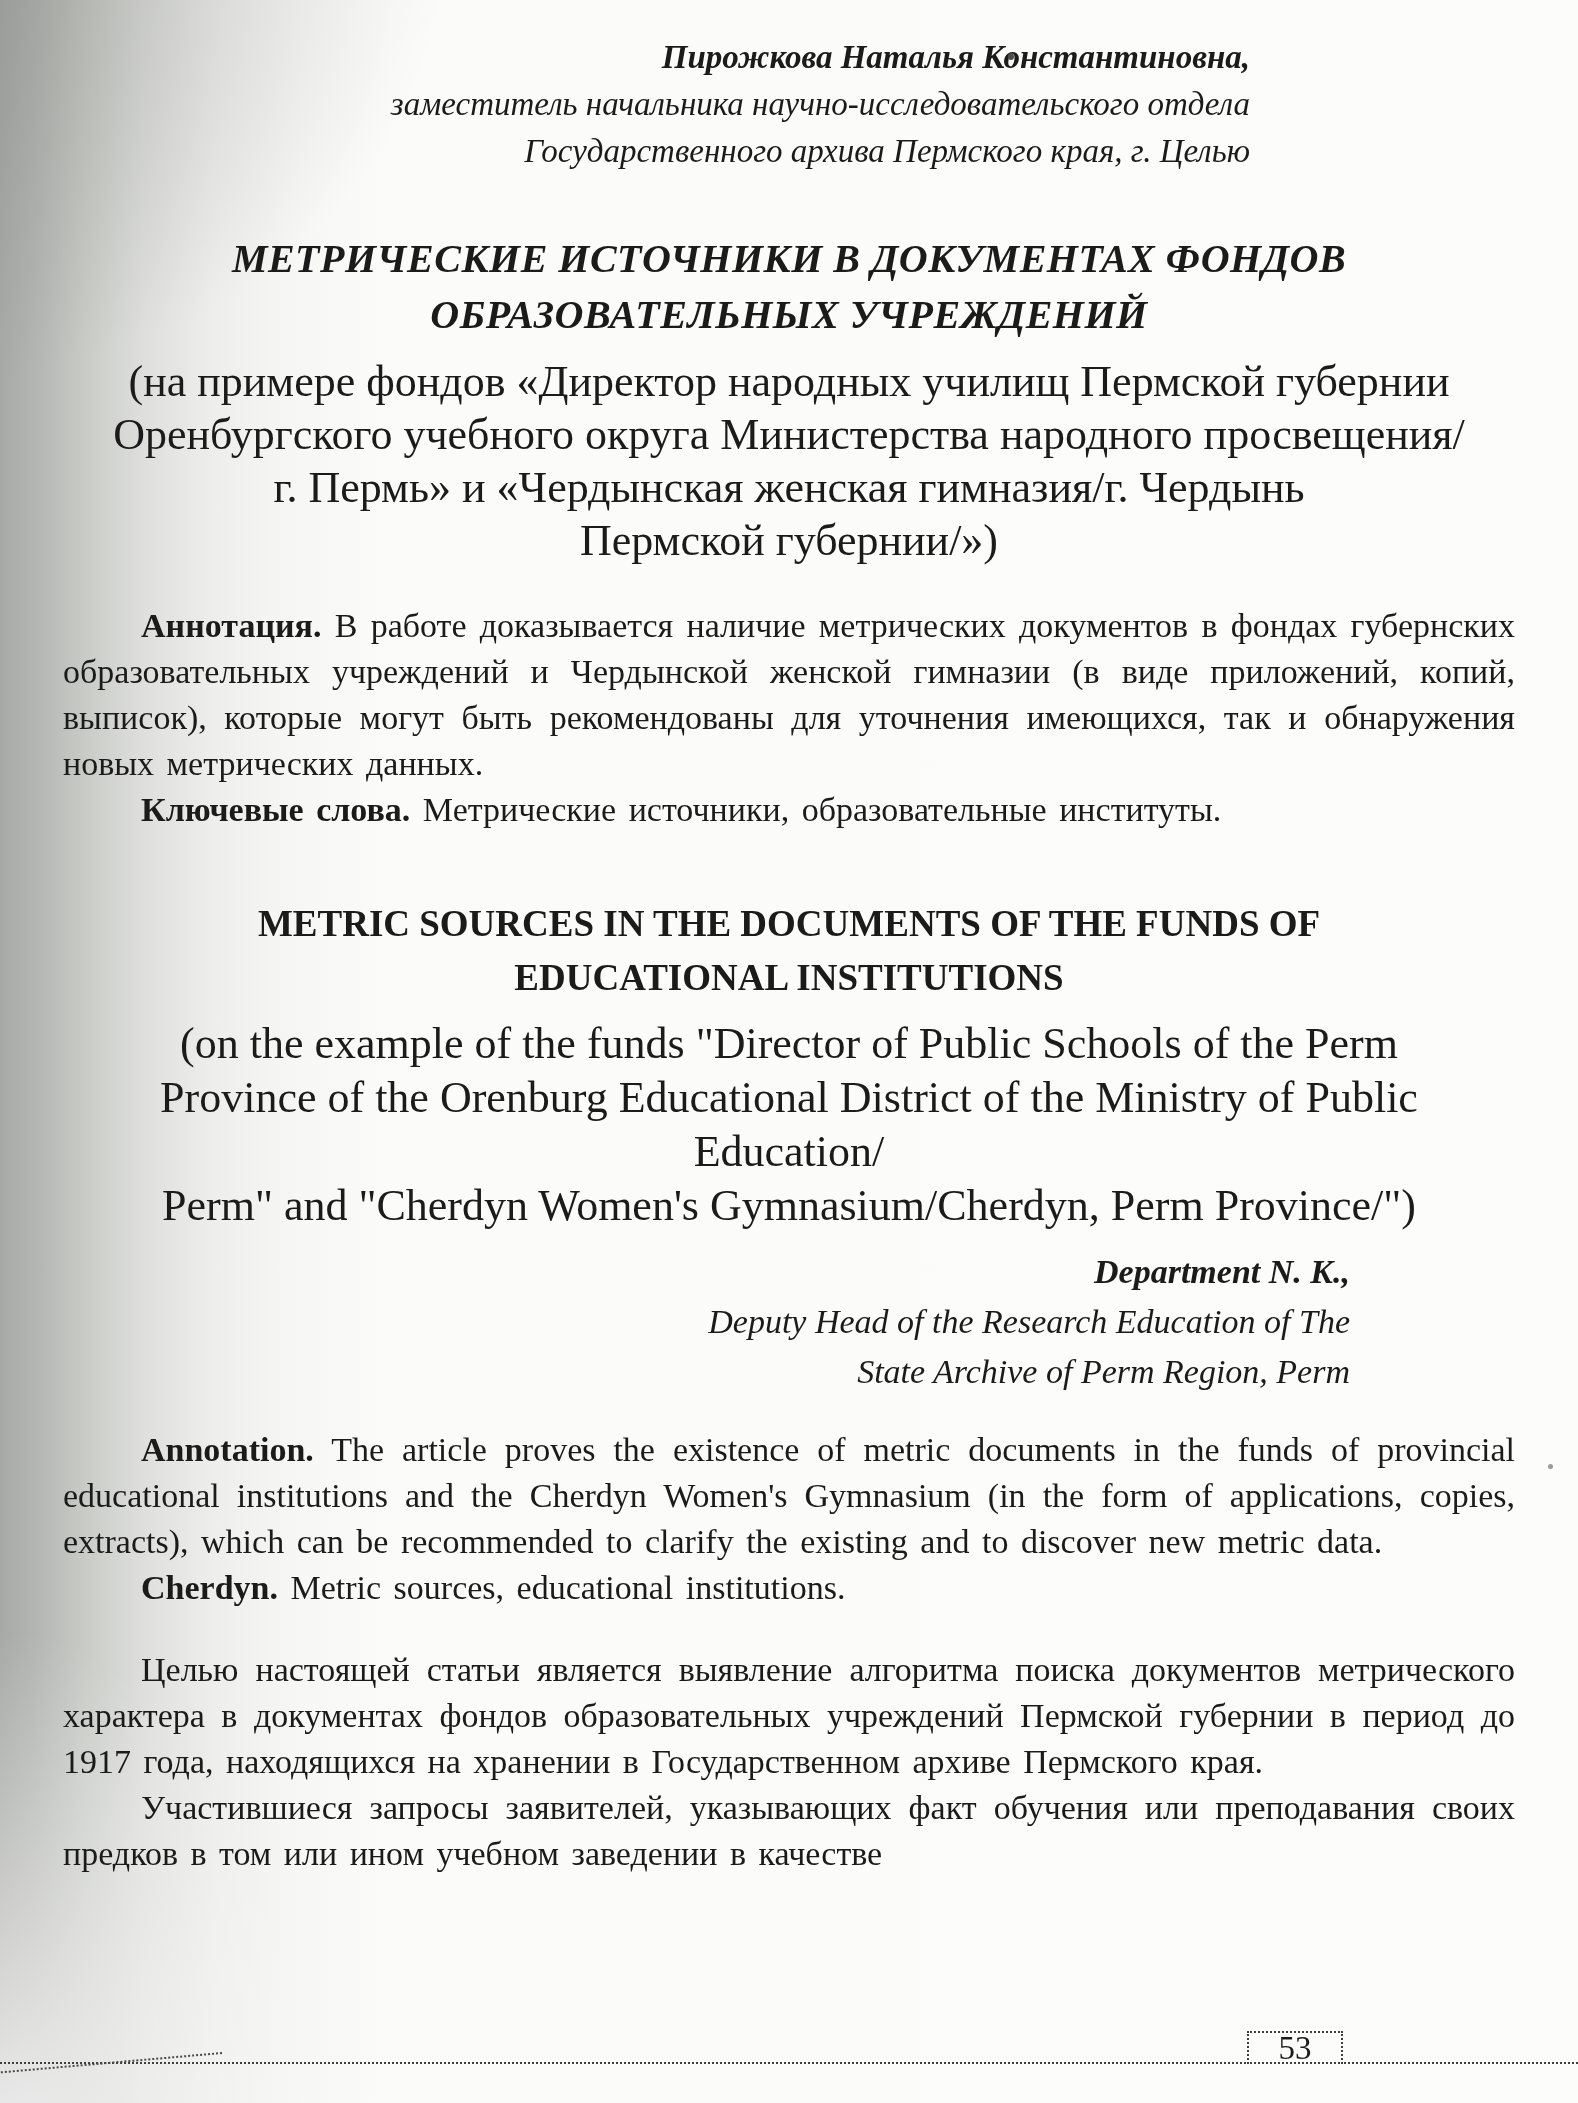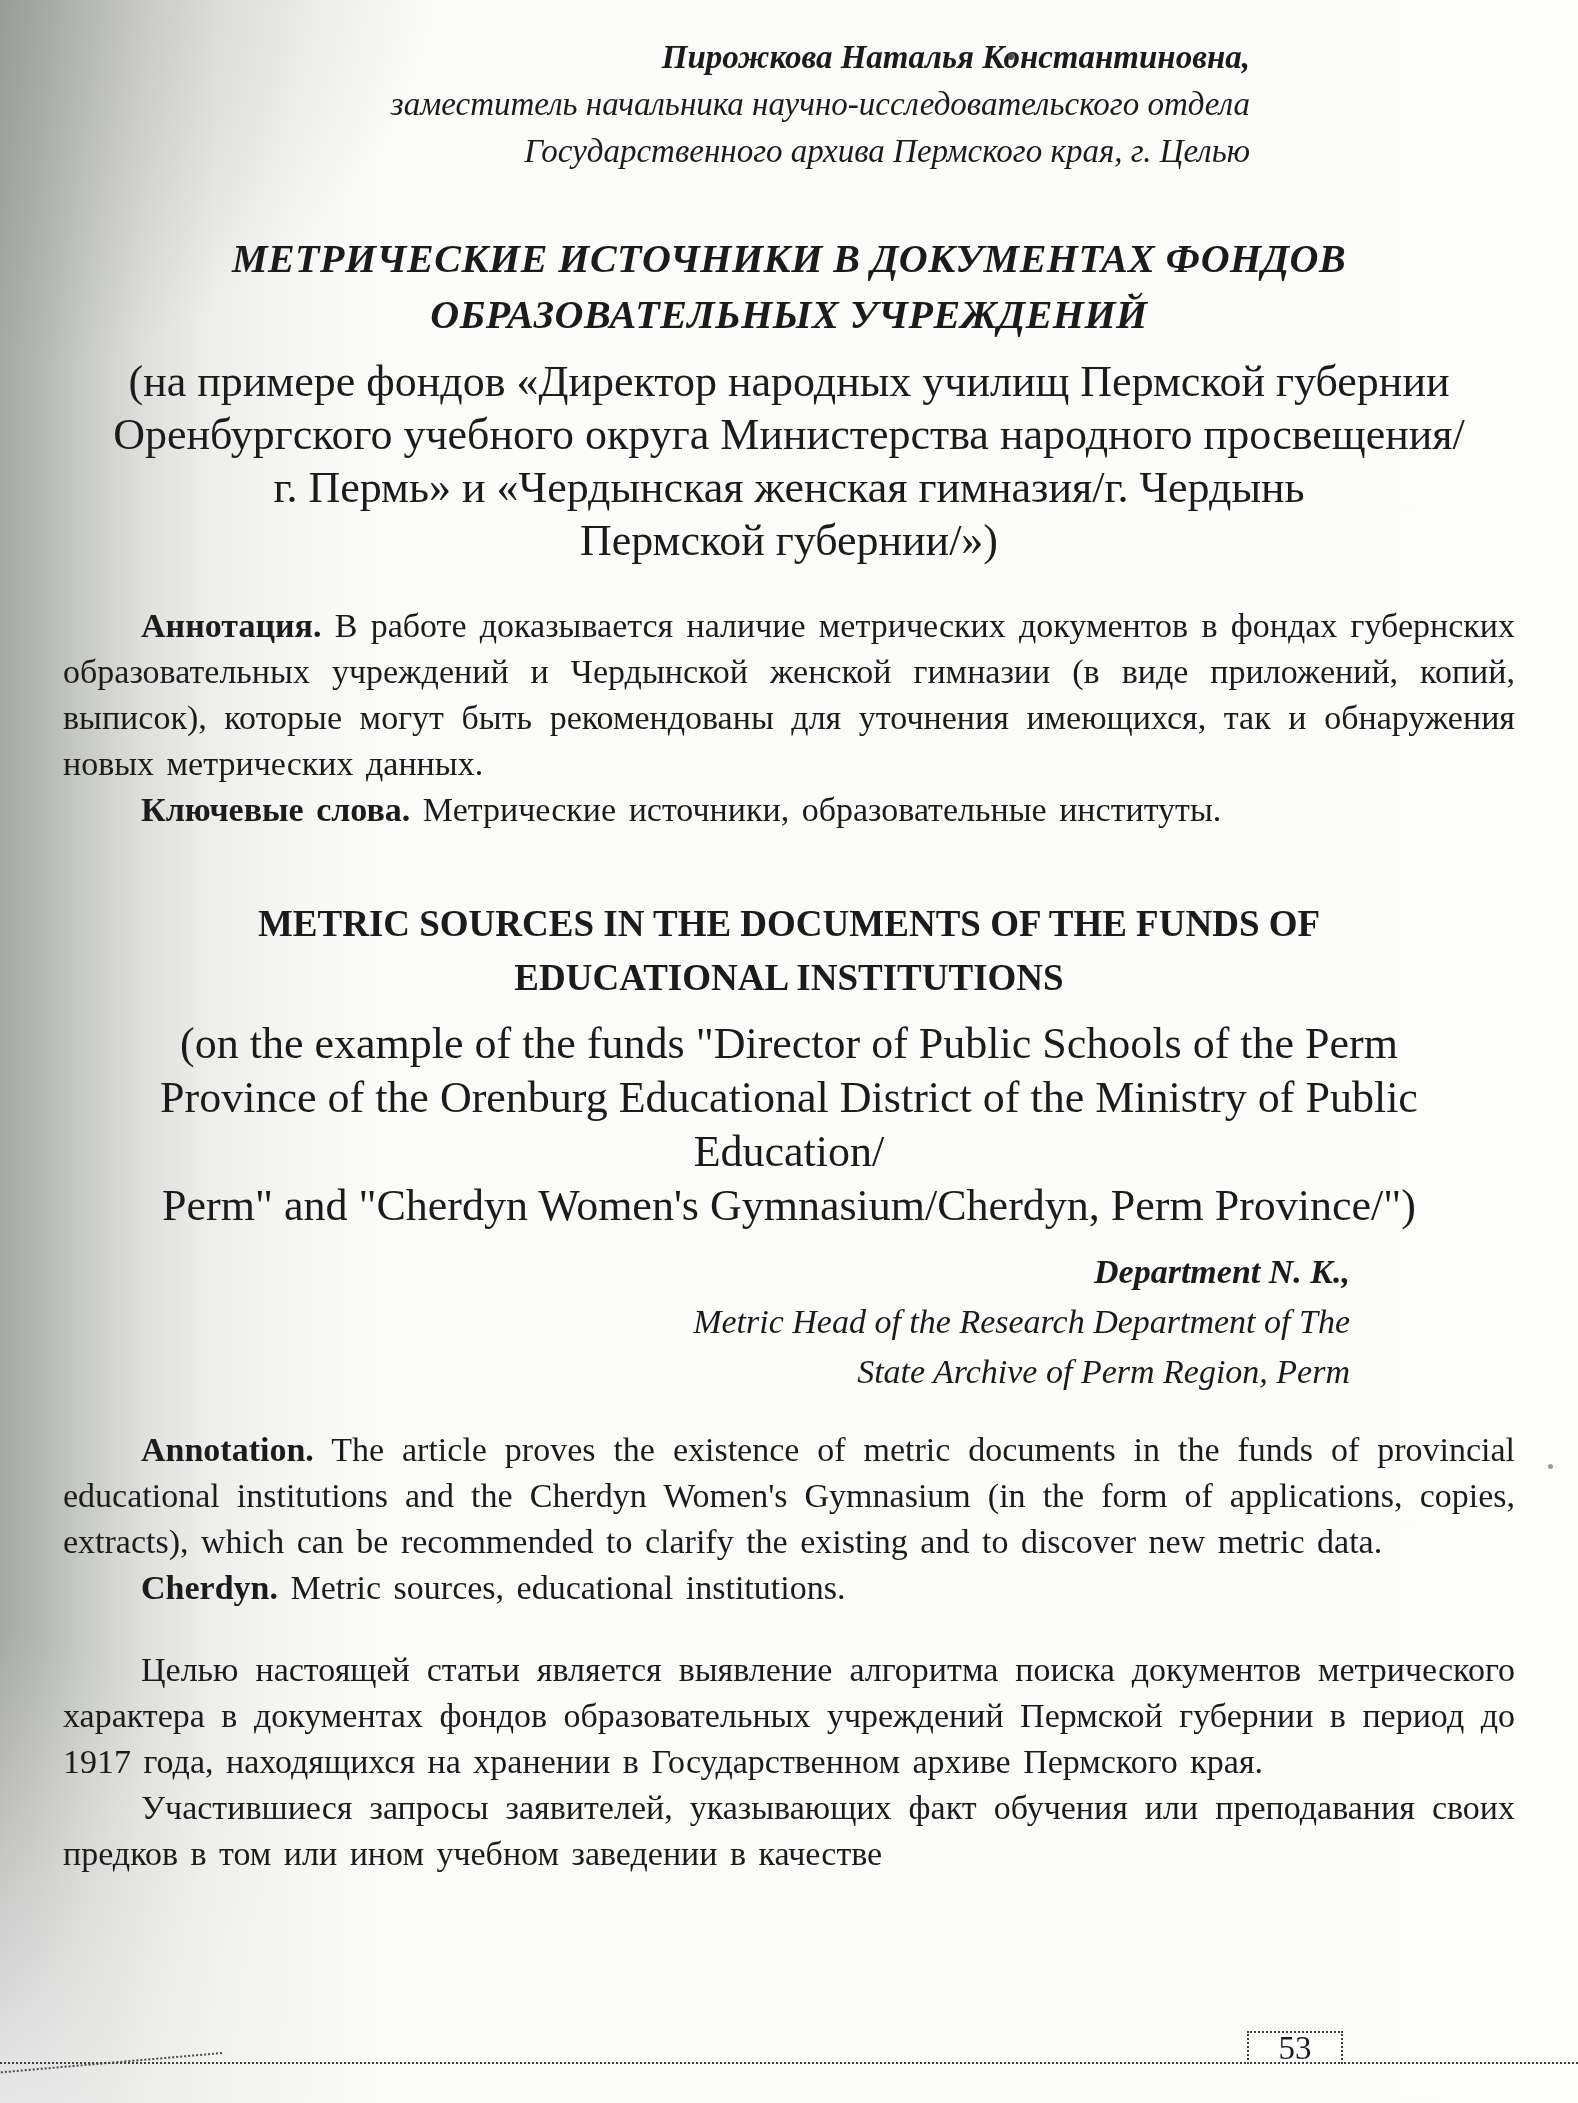--- a/index.html
+++ b/index.html
@@ -159,21 +159,21 @@
   </div>
 
   <div class="subtitle-en">
     <div>(on the example of the funds "Director of Public Schools of the Perm</div>
     <div>Province of the Orenburg Educational District of the Ministry of Public Education/</div>
     <div>Perm" and "Cherdyn Women's Gymnasium/Cherdyn, Perm Province/")</div>
   </div>
 
   <div class="author-en">
     <div class="author-name">Department N. K.,</div>
-    <div>Metric Head of the Research Department of The</div>
+    <div>Deputy Head of the Research Education of The</div>
     <div>State Archive of Perm Region, Perm</div>
   </div>
 
   <p class="para block-gap-sm"><span class="lead">Annotation.</span><span> The article proves the existence of metric documents in the funds of provincial educational institutions and the Cherdyn Women's Gymnasium (in the form of applications, copies, extracts), which can be recommended to clarify the existing and to discover new metric data.</span></p>
 
   <p class="para"><span class="lead">Cherdyn.</span><span> Metric sources, educational institutions.</span></p>
 
   <p class="para block-gap-md">Целью настоящей статьи является выявление алгоритма поиска документов метрического характера в документах фондов образовательных учреждений Пермской губернии в период до 1917 года, находящихся на хранении в Государственном архиве Пермского края.</p>
 
   <p class="para">Участившиеся запросы заявителей, указывающих факт обучения или преподавания своих предков в том или ином учебном заведении в качестве</p>

